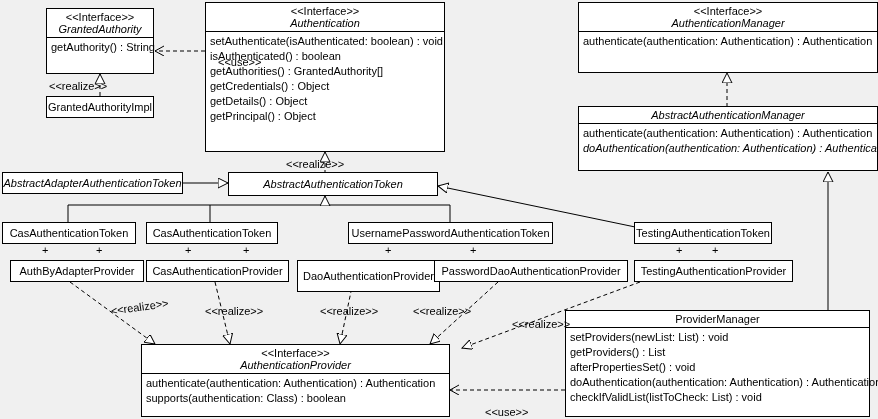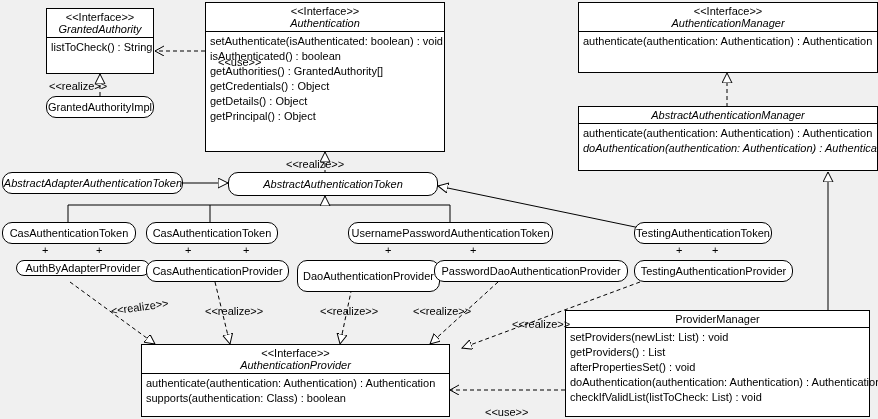--- a/index.html
+++ b/index.html
@@ -23,21 +23,21 @@
   }
   .box .sec + .sec{
     border-top:1px solid #000;
   }
   .ital{font-style:italic;}
   .stereo{font-size:11px;text-align:center;}
   .title{text-align:center;}
   .ops div{white-space:nowrap;line-height:15px;}
   .simple{
     display:flex;align-items:center;justify-content:center;
-    text-align:center;line-height:12px;border-radius:10px;
+    text-align:center;line-height:12px;
   }
   .lbl{
     position:absolute;
     font-size:11px;
     background:transparent;
     white-space:nowrap;
     color:#000;
   }
   svg.overlay{
     position:absolute;left:0;top:0;width:878px;height:419px;
@@ -89,21 +89,21 @@
 
   <line x1="565" y1="390" x2="450" y2="390" stroke="#000" stroke-width="1" stroke-dasharray="4,3" marker-end="url(#openArrow)"></line>
 </svg>
 
 <div class="box" style="left:46px;top:8px;width:108px;height:66px;">
   <div class="sec">
     <div class="stereo">&lt;&lt;Interface&gt;&gt;</div>
     <div class="title ital">GrantedAuthority</div>
   </div>
   <div class="sec ops">
-    <div>listToCheck() : String</div>
+    <div>getAuthority() : String</div>
   </div>
 </div>
 
 <div class="box simple" style="left:46px;top:96px;width:108px;height:22px;">
   <span>GrantedAuthorityImpl</span>
 </div>
 
 <div class="box" style="left:205px;top:2px;width:240px;height:150px;">
   <div class="sec">
     <div class="stereo">&lt;&lt;Interface&gt;&gt;</div>
@@ -132,21 +132,21 @@
 <div class="box" style="left:578px;top:106px;width:300px;height:65px;">
   <div class="sec">
     <div class="title ital">AbstractAuthenticationManager</div>
   </div>
   <div class="sec ops">
     <div>authenticate(authentication: Authentication) : Authentication</div>
     <div class="ital">doAuthentication(authentication: Authentication) : Authentication</div>
   </div>
 </div>
 
-<div class="box simple ital" style="left:2px;top:172px;width:181px;height:22px;justify-content:flex-end;">
+<div class="box simple ital" style="left:2px;top:172px;width:181px;height:22px;">
   <span>AbstractAdapterAuthenticationToken</span>
 </div>
 
 <div class="box simple ital" style="left:228px;top:172px;width:210px;height:24px;">
   <span>AbstractAuthenticationToken</span>
 </div>
 
 <div class="box simple" style="left:2px;top:222px;width:134px;height:22px;">
   <span>CasAuthenticationToken</span>
 </div>
@@ -162,21 +162,21 @@
 
 <span class="plus" style="left:42px;top:244px;">+</span>
 <span class="plus" style="left:96px;top:244px;">+</span>
 <span class="plus" style="left:185px;top:244px;">+</span>
 <span class="plus" style="left:243px;top:244px;">+</span>
 <span class="plus" style="left:385px;top:244px;">+</span>
 <span class="plus" style="left:470px;top:244px;">+</span>
 <span class="plus" style="left:676px;top:244px;">+</span>
 <span class="plus" style="left:712px;top:244px;">+</span>
 
-<div class="box simple" style="left:16px;top:260px;width:134px;height:16px;">
+<div class="box simple" style="left:10px;top:260px;width:134px;height:22px;">
   <span>AuthByAdapterProvider</span>
 </div>
 <div class="box simple" style="left:146px;top:260px;width:143px;height:22px;">
   <span>CasAuthenticationProvider</span>
 </div>
 <div class="box simple" style="left:297px;top:260px;width:143px;height:32px;">
   <span>DaoAuthenticationProvider</span>
 </div>
 <div class="box simple" style="left:434px;top:260px;width:194px;height:22px;">
   <span>PasswordDaoAuthenticationProvider</span>

